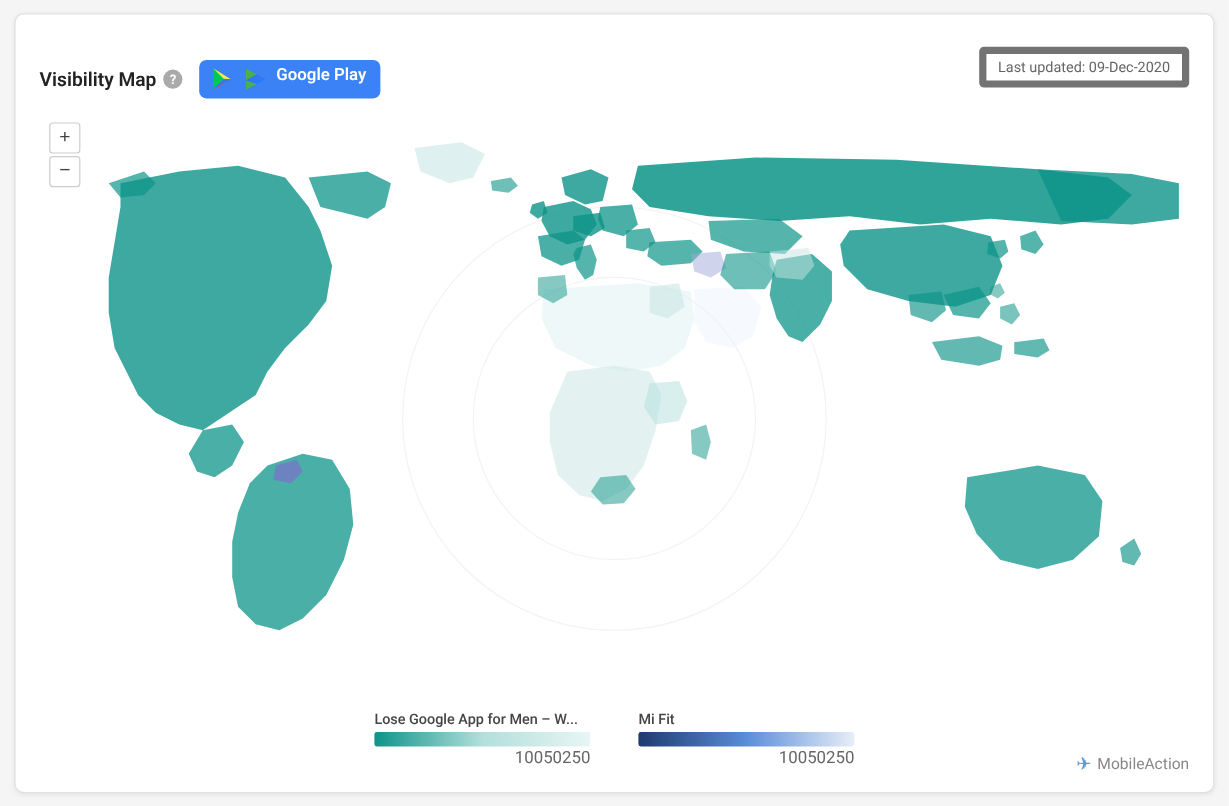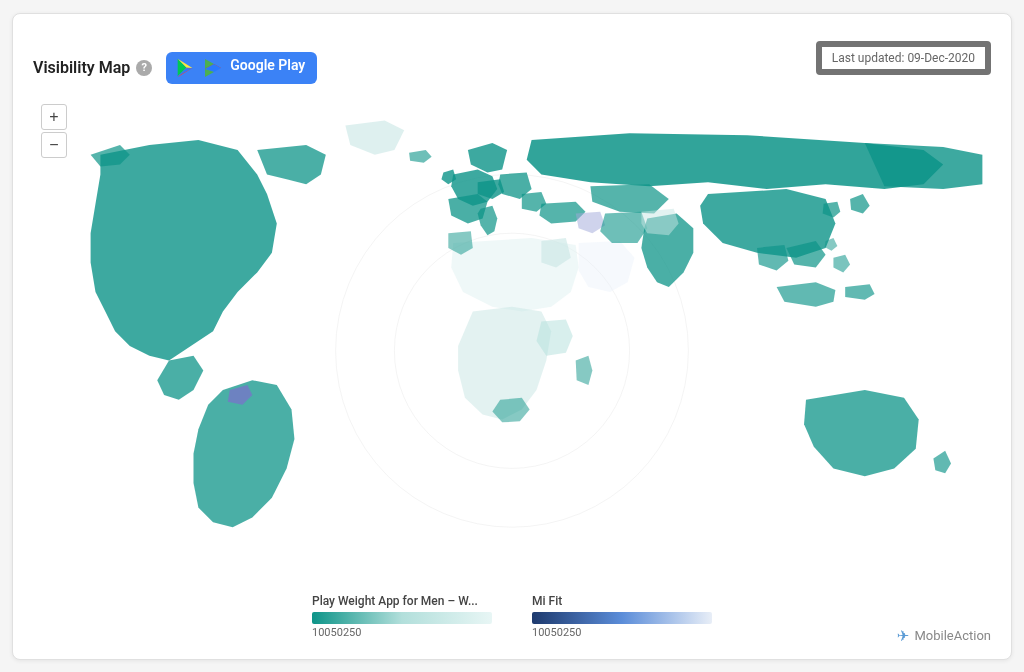--- a/index.html
+++ b/index.html
@@ -129,23 +129,23 @@
       margin-bottom: 4px;
       font-weight: 500;
     }
     .legend-bar {
       width: 180px;
       height: 12px;
       border-radius: 2px;
     }
     .legend-ticks {
       display: flex;
-      justify-content: flex-start;
+      justify-content: flex-end;
       width: 180px;
-      font-size: 11px;
+      font-size: 14px;
       color: #666;
       margin-top: 2px;
     }
     .footer-brand {
       position: absolute;
       bottom: 14px;
       right: 20px;
       display: flex;
       align-items: center;
       gap: 5px;
@@ -285,21 +285,21 @@
       <path d="M 798 110 L 812 108 L 815 118 L 808 124 L 797 120 Z" fill="#0d9488" opacity="0.7"></path>
 
       <path d="M 800 148 L 808 145 L 812 153 L 806 158 L 799 154 Z" fill="#0d9488" opacity="0.5"></path>
 
       <path d="M 808 165 L 820 162 L 825 172 L 818 180 L 808 175 Z" fill="#0d9488" opacity="0.55"></path>
     </svg>
   </div>
 
   <div class="legend-container">
     <div class="legend-item">
-      <div class="legend-label">Play Weight App for Men – W...</div>
+      <div class="legend-label">Lose Google App for Men – W...</div>
       <div class="legend-bar" style="background: linear-gradient(to right, #0d9488, #b2dfdb, #e8f6f5);"></div>
       <div class="legend-ticks">
         <span>100</span>
         <span>50</span>
         <span>25</span>
         <span>0</span>
       </div>
     </div>
     <div class="legend-item">
       <div class="legend-label">Mi Fit</div>

